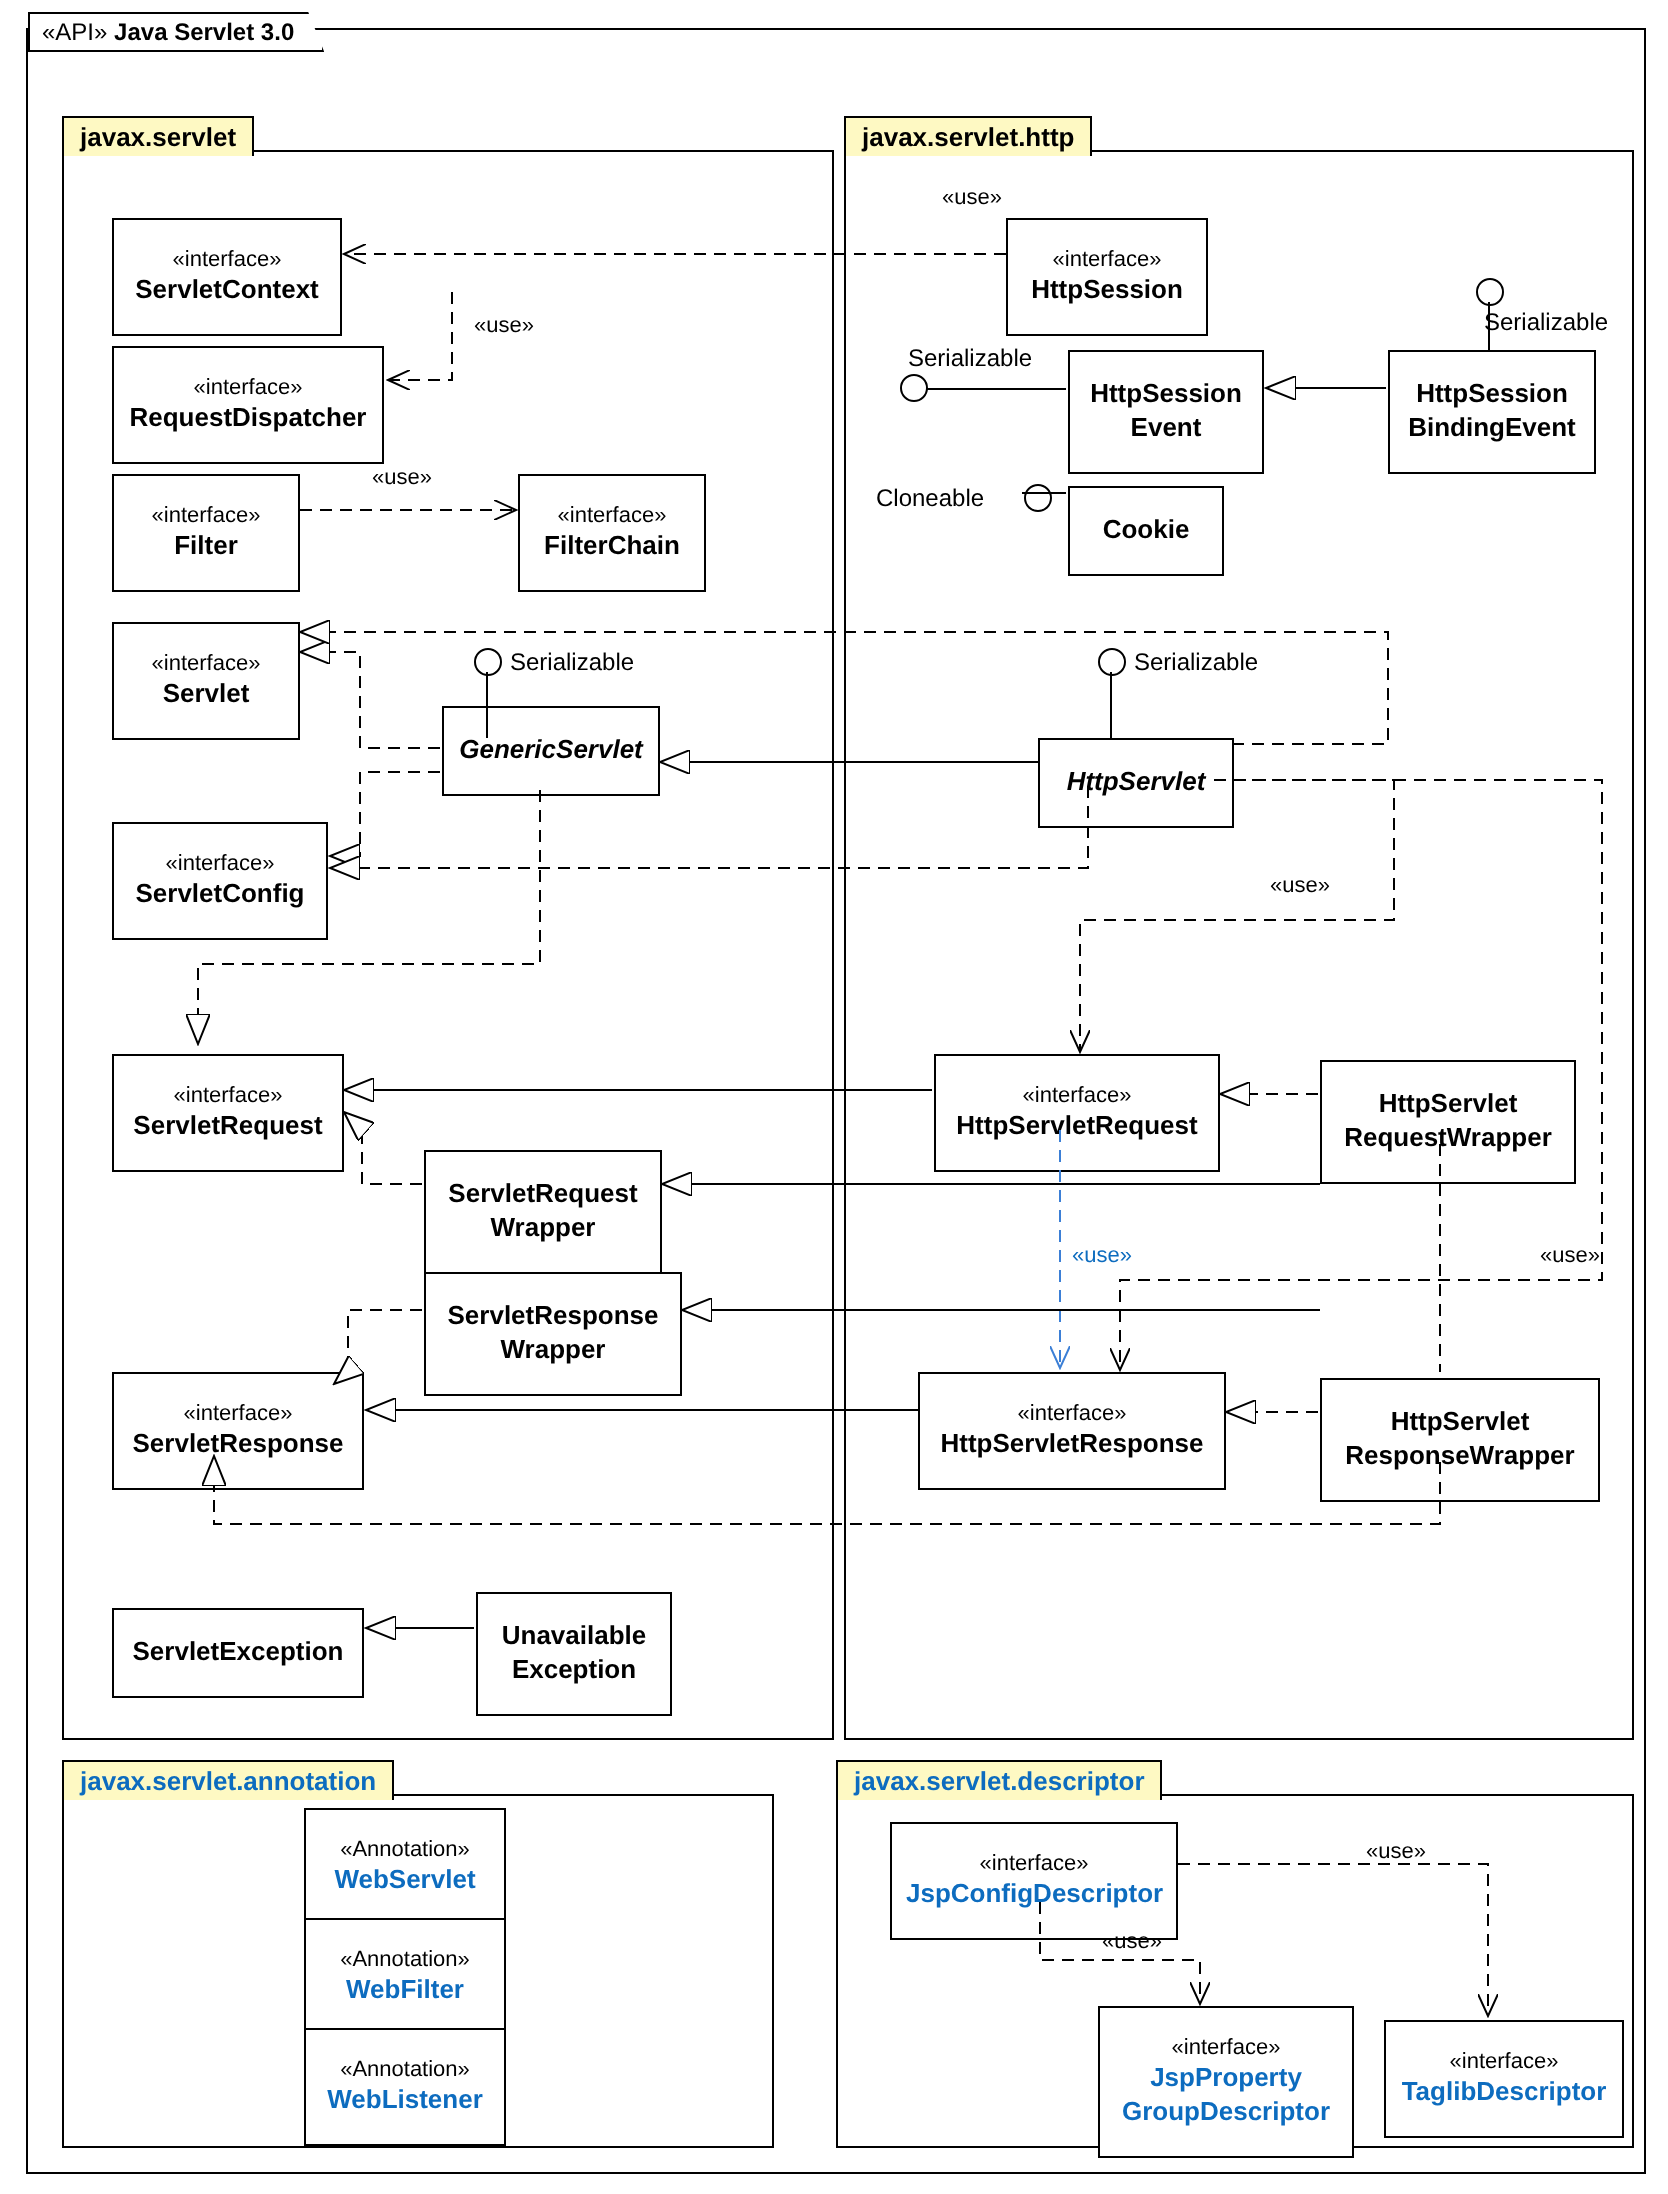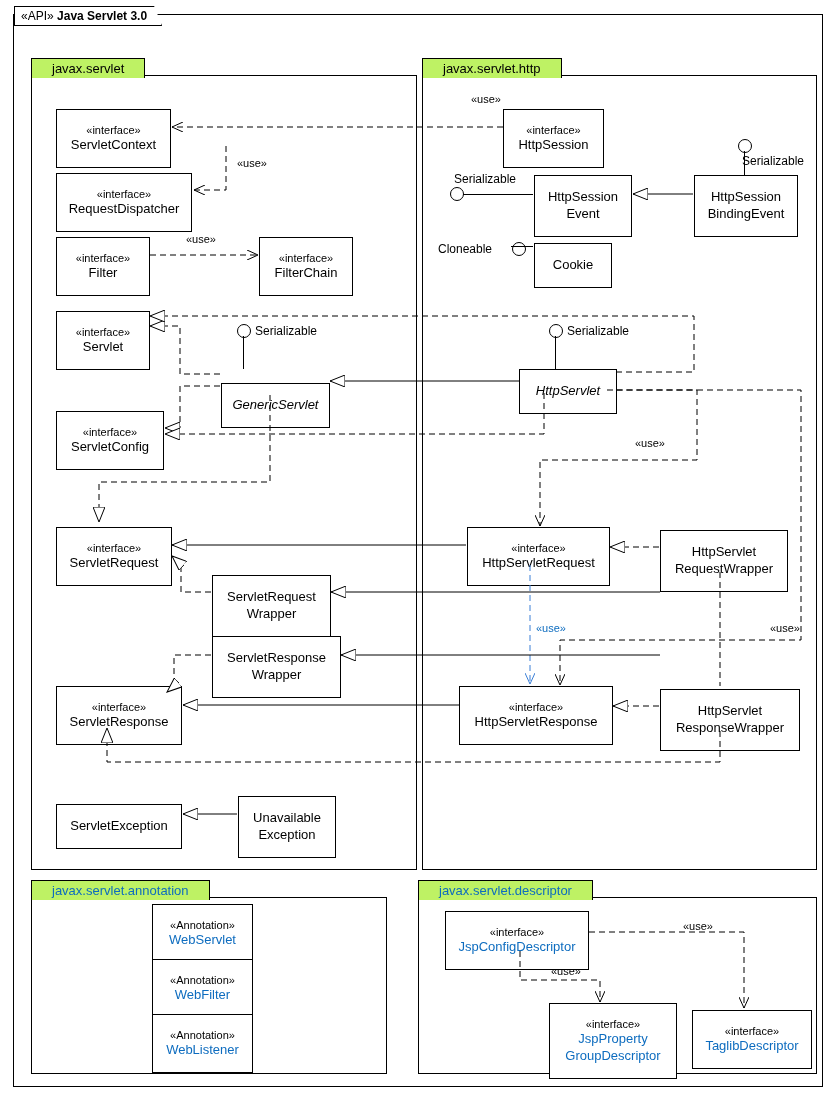--- a/index.html
+++ b/index.html
@@ -1,24 +1,24 @@
 <!DOCTYPE html>
 <html><head>
 <meta charset="utf-8">
 <style>
 body{margin:0;font-family:Arial,Helvetica,sans-serif;font-size:13px;color:#000;background:#fff}
 .canvas{position:relative;width:680px;height:1097px;background:#fff}
 .frame{position:absolute;border:1px solid #000;background:#fff}
 .frame>.lbl{position:absolute;top:-9px;left:0;background:#fff;border:1px solid #000;padding:2px 6px;font-size:12px;white-space:nowrap}
 .frame>.lbl.notch{clip-path:polygon(0 0,calc(100% - 8px) 0,100% 100%,0 100%)}
 .pkg{position:absolute;border:1px solid #000;background:#fff}
-.pkg>.tab{position:absolute;top:-18px;left:-1px;border:1px solid #000;border-bottom:none;background:#bef264;padding:2px 20px;font-weight:400}
+.pkg>.tab{position:absolute;top:-18px;left:-1px;border:1px solid #000;border-bottom:none;background:#fef9c3;padding:2px 8px;font-weight:700}
 .box{position:absolute;border:1px solid #000;background:#fff;text-align:center;padding:13px 7px;line-height:1.3}
 .box .st{font-size:11px}
-.box .nm{font-weight:400}
+.box .nm{font-weight:700}
 .ital{font-style:italic}
 .watermark{position:absolute;color:#b5b5b5;font-weight:700;font-size:16px}
 .blue{color:#0d6cbf}
 svg.overlay{position:absolute;left:0;top:0;pointer-events:none}
 .lolli{position:absolute}
 .lolli .c{width:12px;height:12px;border:1px solid #000;border-radius:50%;background:#fff;display:inline-block;vertical-align:middle}
 .lolli .lt{font-size:12px;margin-left:4px;vertical-align:middle}
 .lolli .stk{position:absolute;background:#000}
 .deplbl{position:absolute;font-size:11px}
 </style>
@@ -68,21 +68,21 @@
     <div class="nm">FilterChain</div>
   </div>
   <div class="box" style="left:56px;top:311px;width:78px">
     <div class="st">«interface»</div>
     <div class="nm">Servlet</div>
   </div>
   <div class="box" style="left:56px;top:411px;width:92px">
     <div class="st">«interface»</div>
     <div class="nm">ServletConfig</div>
   </div>
-  <div class="box" style="left:221px;top:383px;width:93px">
+  <div class="box" style="left:221px;top:353px;width:93px">
     <div class="nm ital">GenericServlet</div>
   </div>
   <div class="box" style="left:56px;top:527px;width:100px">
     <div class="st">«interface»</div>
     <div class="nm">ServletRequest</div>
   </div>
   <div class="box" style="left:212px;top:575px;width:103px">
     <div class="nm" style="white-space:pre-line">ServletRequest
 Wrapper</div>
   </div>

